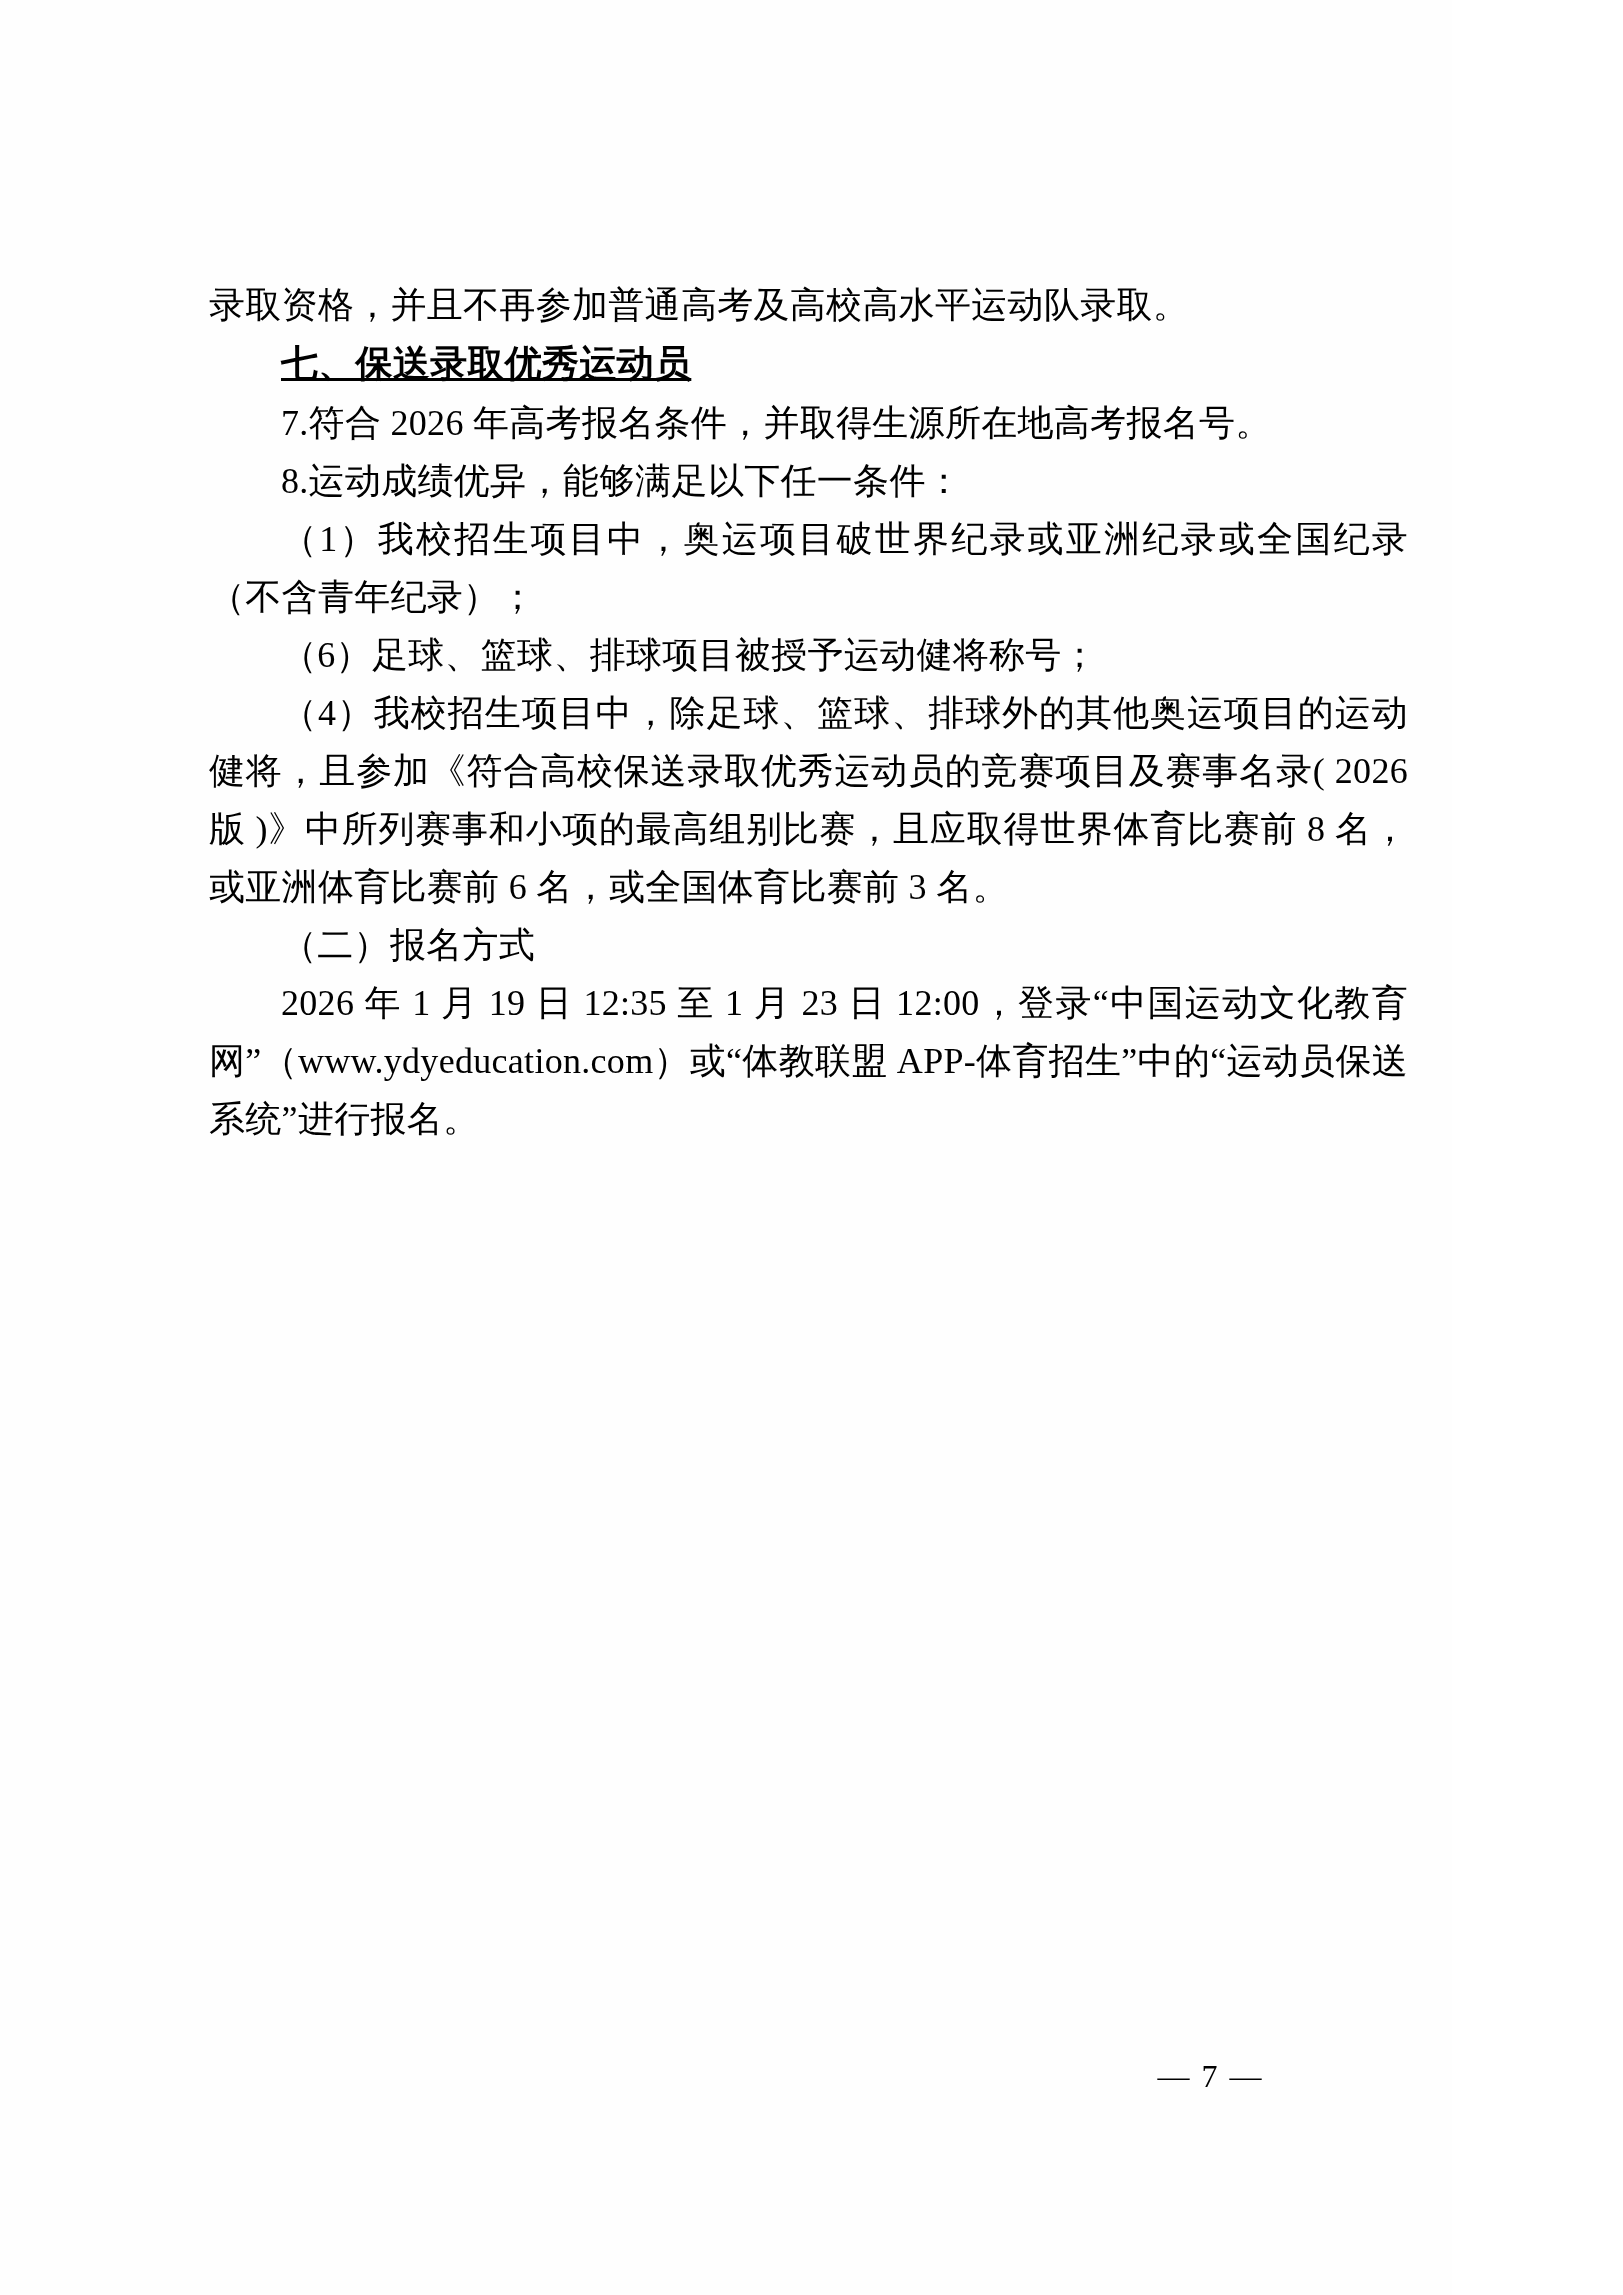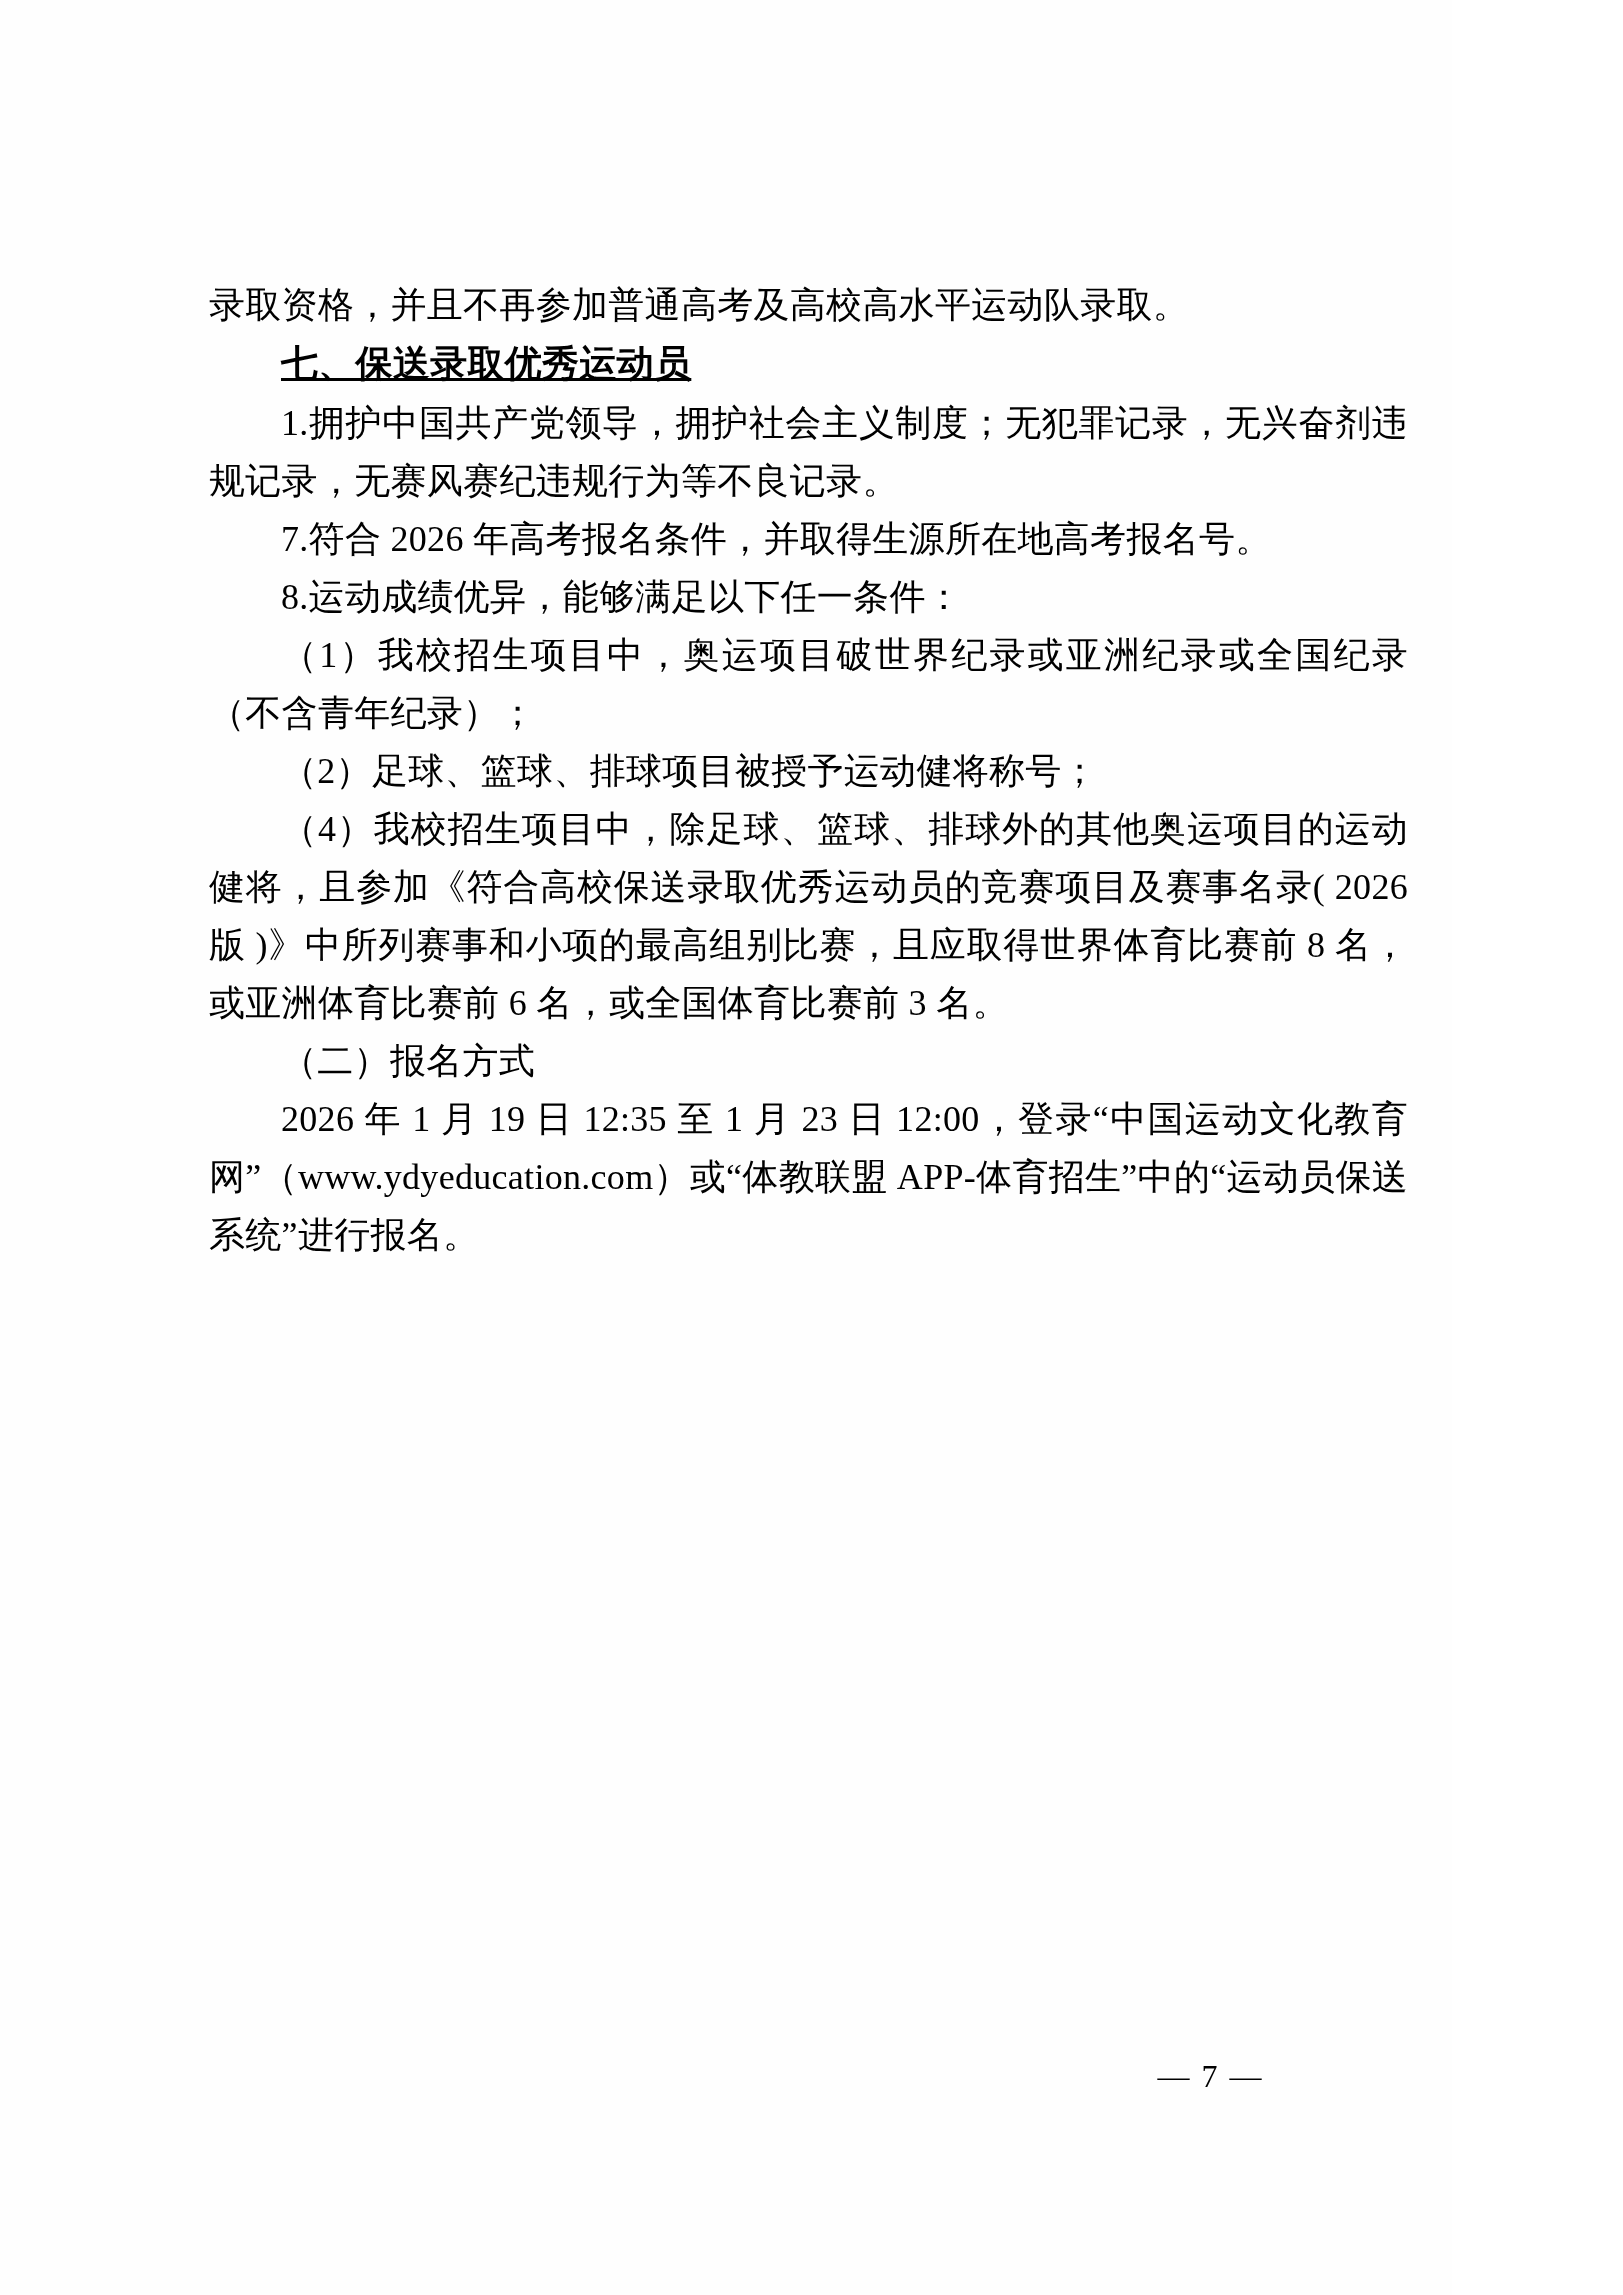--- a/index.html
+++ b/index.html
@@ -66,25 +66,24 @@
     margin-left: 798px;
   }
 </style>
 </head>
 <body>
 
 <div class="page">
   <div class="content">
     <p class="noindent">录取资格，并且不再参加普通高考及高校高水平运动队录取。</p>
     <p class="heading">七、保送录取优秀运动员</p>
-    <p class="indent">1.拥护中国共产党领导，拥护社会主义制度；无犯罪记录，无兴奋剂违规记录，无赛风赛纪违规行为等不良记录。</p>
     <p class="indent">7.符合 2026 年高考报名条件，并取得生源所在地高考报名号。</p>
     <p class="indent">8.运动成绩优异，能够满足以下任一条件：</p>
     <p class="indent">（1）我校招生项目中，奥运项目破世界纪录或亚洲纪录或全国纪录（不含青年纪录）；</p>
-    <p class="indent">（2）足球、篮球、排球项目被授予运动健将称号；</p>
+    <p class="indent">（6）足球、篮球、排球项目被授予运动健将称号；</p>
     <p class="indent">（4）我校招生项目中，除足球、篮球、排球外的其他奥运项目的运动健将，且参加《符合高校保送录取优秀运动员的竞赛项目及赛事名录( 2026 版 )》中所列赛事和小项的最高组别比赛，且应取得世界体育比赛前 8 名，或亚洲体育比赛前 6 名，或全国体育比赛前 3 名。</p>
     <p class="indent">（二）报名方式</p>
     <p class="indent">2026 年 1 月 19 日 12:35 至 1 月 23 日 12:00，登录“中国运动文化教育网”（www.ydyeducation.com）或“体教联盟 APP-体育招生”中的“运动员保送系统”进行报名。</p>
   </div>
   <div class="footer">
     <span class="footer-inner">— 7 —</span>
   </div>
 </div>
 
 

